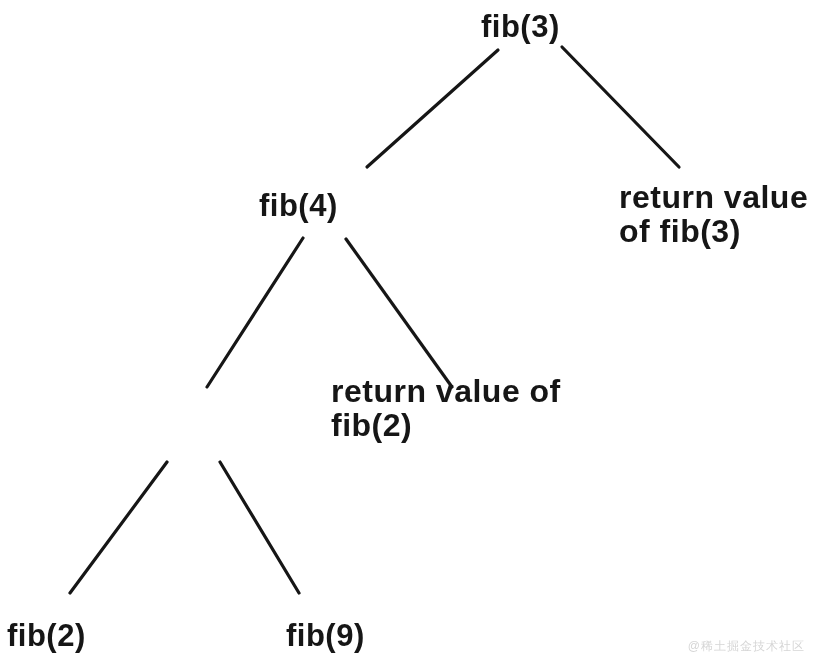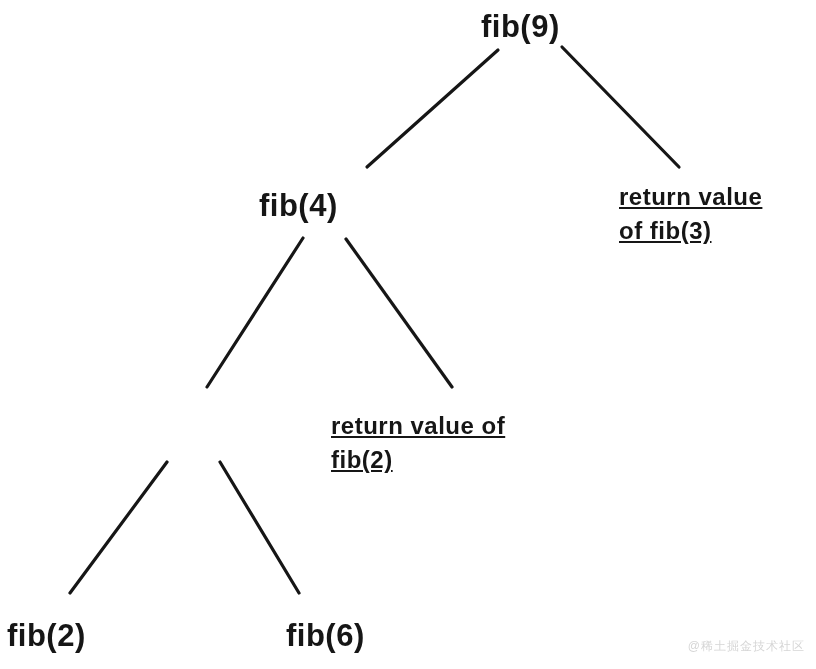--- a/index.html
+++ b/index.html
@@ -32,75 +32,74 @@
     font-weight: 700;
     font-size: 31px;
     letter-spacing: 0.5px;
     color: #161616;
     white-space: nowrap;
     line-height: 1.1;
   }
   .return-label {
     position: absolute;
     font-weight: 700;
-    font-size: 24px;
+    font-size: 32px;
     letter-spacing: 0.5px;
     color: #161616;
     line-height: 34px;
     white-space: nowrap;
-    text-decoration: underline;
   }
   .return-label span { display: block; }
   .watermark {
     position: absolute;
     right: 11px;
     top: 638px;
     font-size: 12px;
     font-weight: 400;
     letter-spacing: 1px;
     color: #d6d6d6;
     white-space: nowrap;
   }
   
   .pos-fib5 { left: 481px; top: 10px; }
   .pos-fib4 { left: 259px; top: 189px; }
   .pos-fib3 { left: 151px; top: 405px; }
   .pos-fib2 { left: 7px;   top: 619px; }
   .pos-fib1 { left: 286px; top: 619px; }
   .pos-ret3 { left: 619px; top: 180px; }
-  .pos-ret2 { left: 331px; top: 409px; }
+  .pos-ret2 { left: 331px; top: 374px; }
 </style>
 </head>
 <body>
 
 <div class="canvas">
 
   <svg class="edges-svg" viewBox="0 0 816 669" xmlns="http://www.w3.org/2000/svg">
     <line x1="498" y1="50" x2="367" y2="167"></line>
     <line x1="562" y1="47" x2="679" y2="167"></line>
     <line x1="303" y1="238" x2="207" y2="387"></line>
     <line x1="346" y1="239" x2="452" y2="387"></line>
     <line x1="167" y1="462" x2="70" y2="593"></line>
     <line x1="220" y1="462" x2="299" y2="593"></line>
   </svg>
 
-  <div class="node-label pos-fib5">fib(9)</div>
+  <div class="node-label pos-fib5">fib(3)</div>
 
   <div class="return-label pos-ret3">
     <span>return value</span>
     <span>of fib(3)</span>
   </div>
 
   <div class="node-label pos-fib4">fib(4)</div>
 
   <div class="return-label pos-ret2">
     <span>return value of</span>
     <span>fib(2)</span>
   </div>
 
 
   <div class="node-label pos-fib2">fib(2)</div>
 
-  <div class="node-label pos-fib1">fib(6)</div>
+  <div class="node-label pos-fib1">fib(9)</div>
 
   <div class="watermark">@稀土掘金技术社区</div>
 
 </div>
 
 </body></html>

